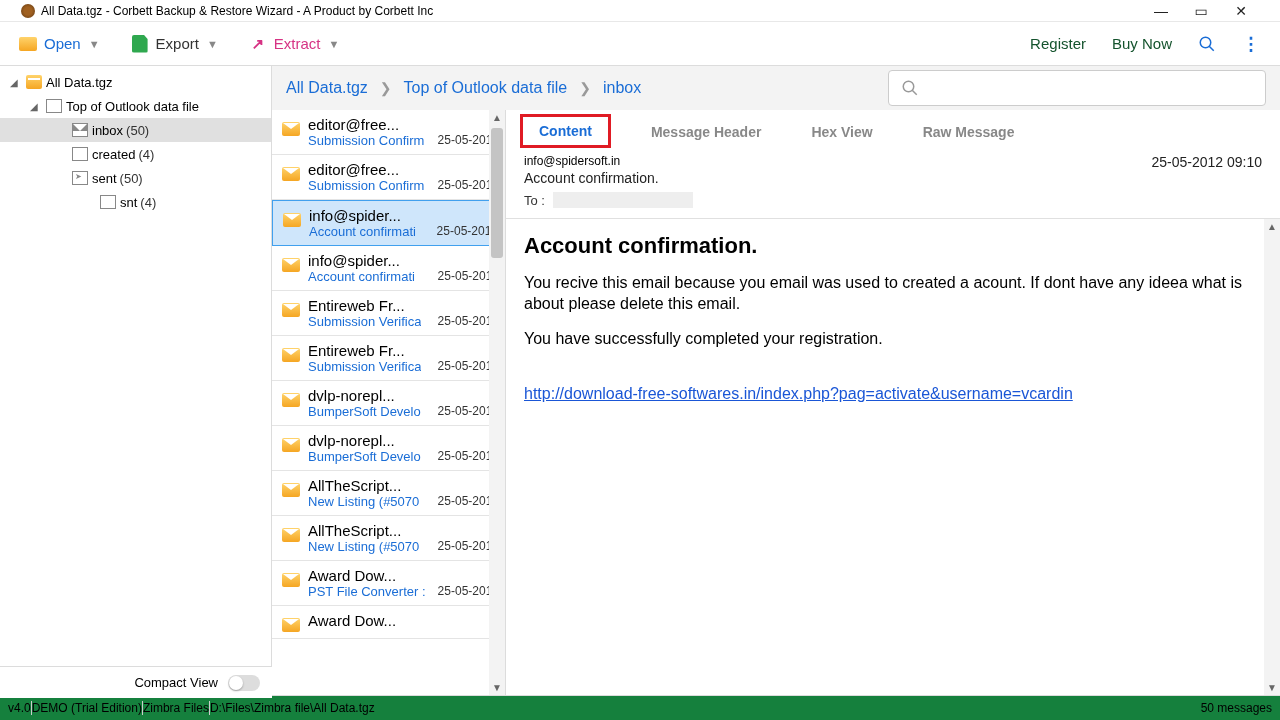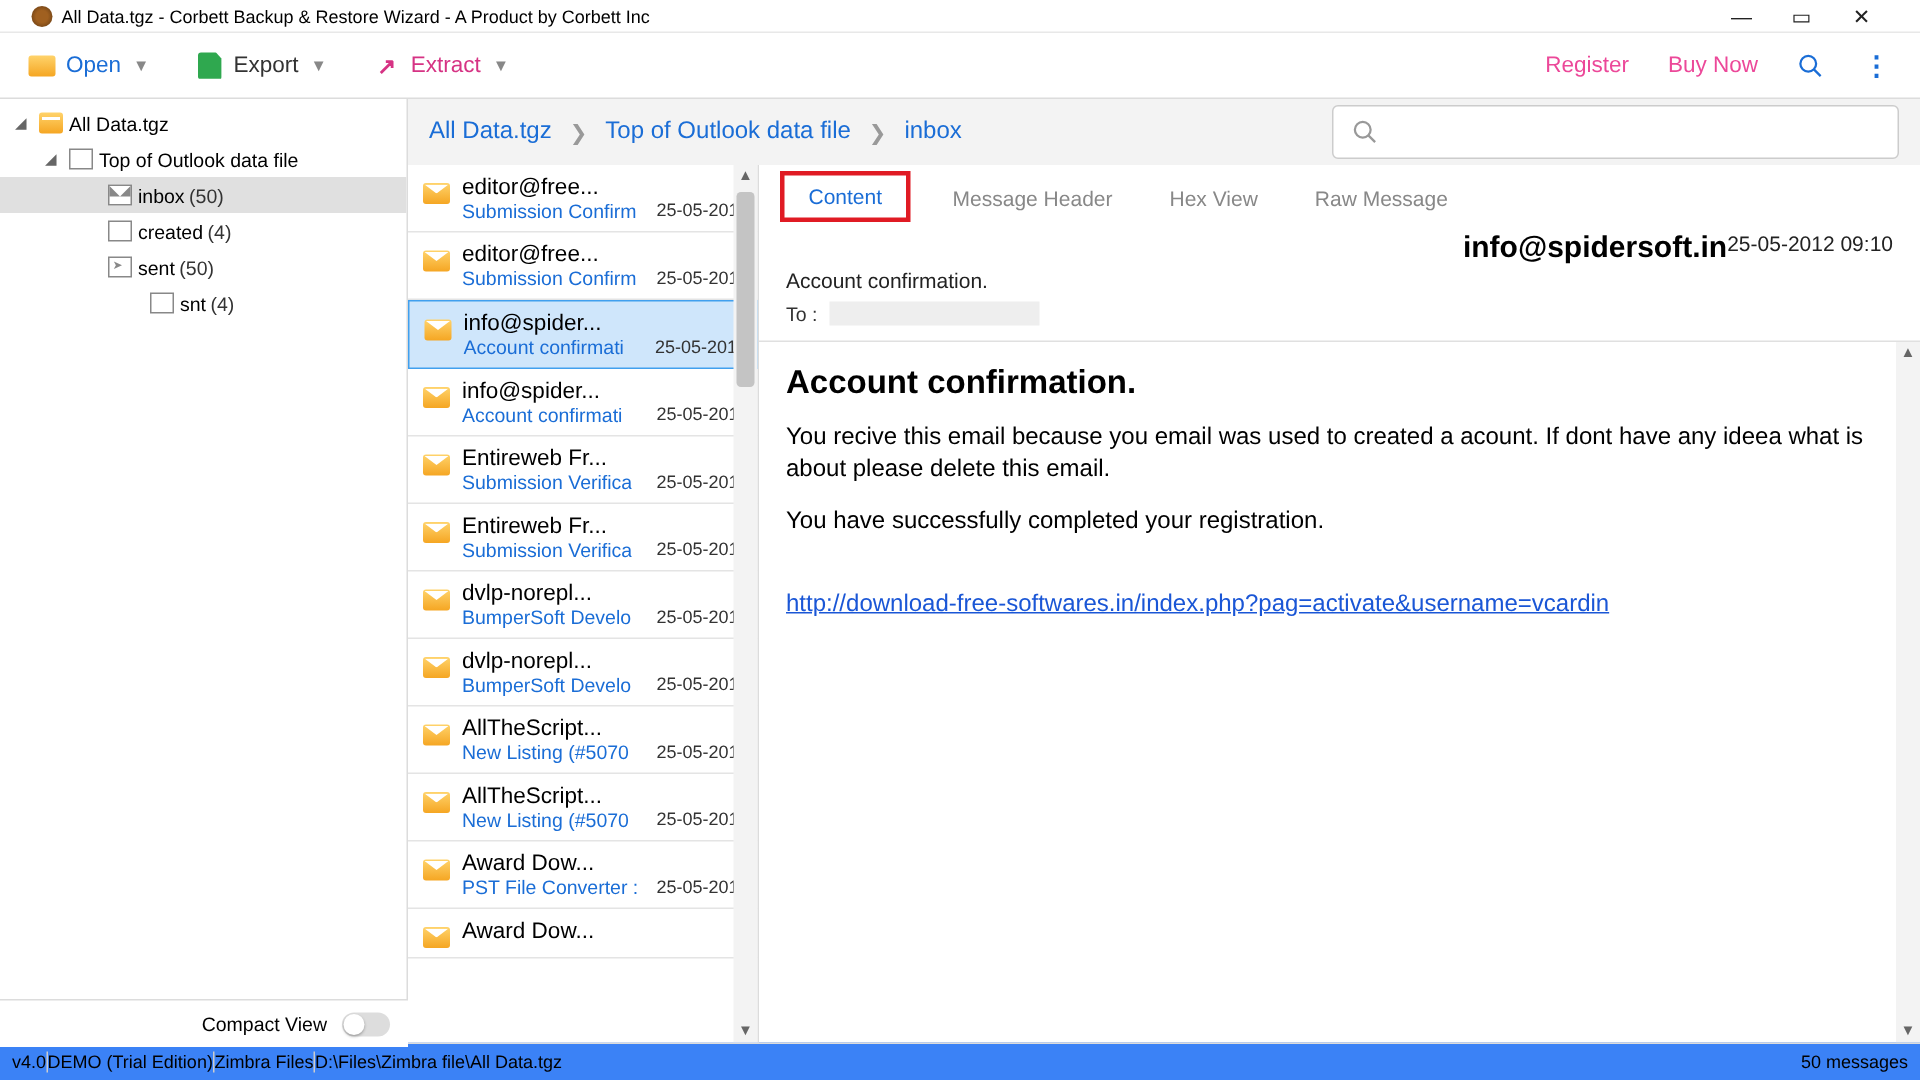--- a/index.html
+++ b/index.html
@@ -13,21 +13,21 @@
 .tool-item { display: flex; align-items: center; gap: 6px; padding: 4px 8px; cursor: pointer; margin-right: 14px; }
 .tool-icon { width: 20px; height: 20px; display: flex; align-items: center; justify-content: center; }
 .tool-icon.folder::before { content: ""; display: block; width: 18px; height: 14px; background: linear-gradient(#ffd36b,#f5a623); border-radius: 2px; }
 .tool-icon.export::before { content: ""; display: block; width: 16px; height: 18px; background: #2fa84f; border-radius: 2px; clip-path: polygon(0 0,75% 0,100% 25%,100% 100%,0 100%); }
 .tool-icon.extract::before { content: "↗"; color:#d63384; font-size:15px; font-weight:bold; }
 .tool-open-text { color: #1a6dd6; font-size: 15px; }
 .tool-export-text { color: #333; font-size: 15px; }
 .tool-extract-text { color: #d63384; font-size: 15px; }
 .chev { font-size: 11px; color: #888; margin-left: 2px; }
 .toolbar-right { margin-left: auto; display: flex; align-items: center; gap: 26px; padding-right: 10px; }
-.toolbar-link { color: #ec4899; font-size: 15px; cursor: pointer; }
+.toolbar-link { color: #14532d; font-size: 15px; cursor: pointer; }
 .search-ico { width: 18px; height: 18px; cursor: pointer; color:#1a6dd6; }
 .menu-dots { cursor: pointer; color:#1a6dd6; font-size: 18px; font-weight:bold; }
 .main { flex: 1; display: flex; overflow: hidden; }
 .tree { width: 272px; border-right: 1px solid #dcdcdc; padding-top: 4px; overflow: auto; }
 .tree-row { display: flex; align-items: center; height: 24px; padding-left: 10px; cursor: pointer; font-size: 13px; }
 .tree-row .caret { width: 12px; font-size: 10px; color: #666; }
 .tree-row .ticon { width: 16px; height: 14px; margin: 0 4px; display: inline-block; }
 .ticon.archive { background: linear-gradient(#ffd36b,#f5a623); border-radius:2px; position:relative; }
 .ticon.archive::after{content:"";position:absolute;left:2px;top:3px;right:2px;height:2px;background:#fff;}
 .ticon.db { background:#fff; border:1px solid #888; }
@@ -51,41 +51,41 @@
 .msgitem { border-bottom:1px solid #e4e4e4; padding:6px 6px 6px 10px; display:flex; gap:8px; cursor:pointer;}
 .msgitem.selected { background:#cfe6fb; border:1px solid #41a0ee; }
 .env-ico { width:18px; height:14px; margin-top:6px; background:linear-gradient(#ffd36b,#f5a623); border-radius:2px; position:relative; flex-shrink:0;}
 .env-ico::after{content:"";position:absolute;left:1px;right:1px;top:1px;height:6px;background:#fff; clip-path:polygon(0 0,100% 0,50% 100%);}
 .msg-textcol { flex:1; overflow:hidden; }
 .msg-from { font-size:15px; color:#000; white-space:nowrap; overflow:hidden; text-overflow:ellipsis; }
 .msg-sub-row { display:flex; justify-content:space-between; gap:6px; }
 .msg-subject { font-size:13px; color:#1a6dd6; white-space:nowrap; overflow:hidden; text-overflow:ellipsis; }
 .msg-date { font-size:12px; color:#333; flex-shrink:0; }
 .preview { flex:1; background:#fff; display:flex; flex-direction:column; }
-.preview-tabs { height:38px; display:flex; align-items:flex-end; padding:0 14px; gap:18px; }
+.preview-tabs { height:38px; display:flex; align-items:flex-end; padding:0 14px; gap:30px;font-weight:bold; }
 .ptab { color:#888; font-size:14px; padding:6px 10px 8px; cursor:pointer; }
 .ptab.active { color:#1a6dd6; border:3px solid #e01b24; border-bottom:3px solid #e01b24; padding:6px 16px; }
 .preview-header { padding:6px 18px 10px; border-bottom:1px solid #e0e0e0; display:flex; }
 .ph-left { flex:1; }
-.ph-from { font-size:20px; font-weight:700; color:#000;text-align:right;}
+.ph-from { font-size:12px; font-weight:400; color:#000;}
 .ph-sub { font-size:14px; color:#222; margin-top:2px;}
 .ph-to-row { display:flex; align-items:center; gap:8px; margin-top:6px;}
 .ph-to-lbl { font-size:13px; color:#333;}
 .ph-to-val { width:140px; height:16px; background:#eee; }
 .ph-date { font-size:14px; color:#222; }
 .preview-body { flex:1; padding:14px 18px; font-family:'Times New Roman',serif; font-size:16px; color:#000; overflow:auto; position:relative;}
 .preview-body h2 { font-size:22px; font-weight:bold; margin-bottom:14px;}
 .preview-body p { margin-bottom:14px; line-height:1.3; }
 .preview-body a { color:#1a56d6; text-decoration:underline; }
 .pv-scroll { position:absolute; right:0; top:0; bottom:0; width:16px; background:#f3f3f3;}
 .pv-arrow { position:absolute; left:3px; font-size:10px; color:#666;}
 .compact-row { height:32px; border-top:1px solid #dcdcdc; display:flex; align-items:center; justify-content:flex-end; padding:0 12px; gap:10px; font-size:13px;}
 .toggle { width:32px; height:16px; background:#ddd; border-radius:8px; position:relative; cursor:pointer;}
 .toggle::after{content:"";position:absolute;left:1px;top:1px;width:14px;height:14px;background:#fff;border-radius:50%;box-shadow:0 1px 2px rgba(0,0,0,.3);}
-.status { height:22px; border-top:1px solid #dcdcdc; background:#3b82f6; display:flex; align-items:center; font-size:12px; padding:12px 8px; }
+.status { height:22px; border-top:1px solid #dcdcdc; background:#15803d; display:flex; align-items:center; font-size:12px; padding:12px 8px; }
 .status .sep { width:1px; height:14px; background:#ccc; }
 .status-right { margin-left:auto; }
 svg.mag { width:18px; height:18px; }
 </style>
 </head>
 <body>
 
 <div class="titlebar">
   <div class="titlebar-icon"></div>
   <div class="titlebar-title">All Data.tgz - Corbett Backup &amp; Restore Wizard - A Product by Corbett Inc</div>

